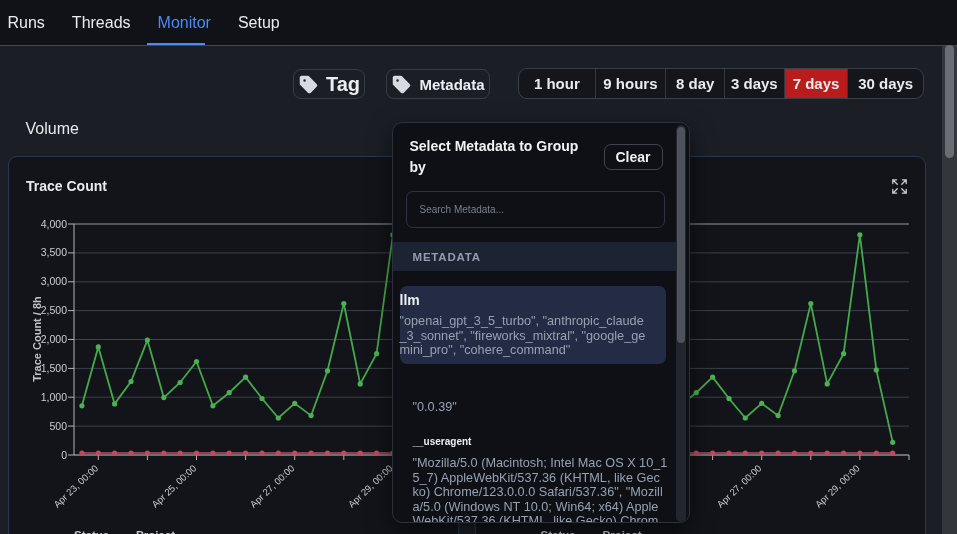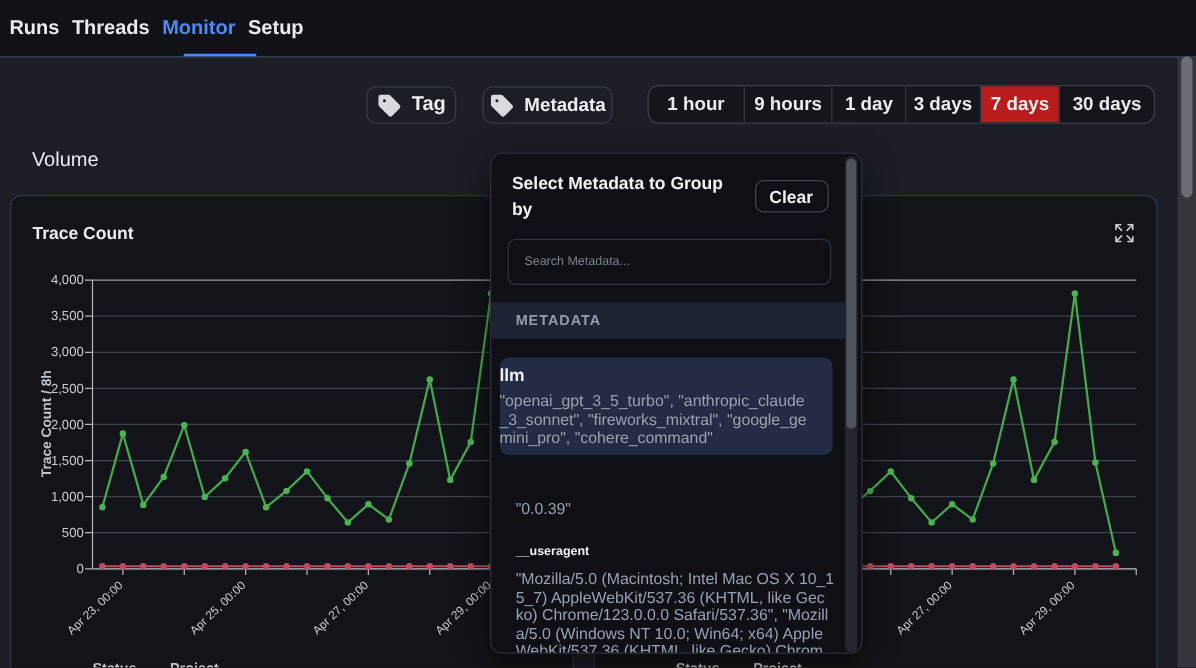--- a/index.html
+++ b/index.html
@@ -1,38 +1,38 @@
 <!DOCTYPE html>
 <html><head><meta charset="utf-8">
 <style>
 *{margin:0;padding:0}
 body{width:957px;height:534px;overflow:hidden;background:#1b1e25;font-family:"Liberation Sans",sans-serif;position:relative}
 </style></head>
 <body>
 
 <div style="position:absolute;left:0;top:0;width:957px;height:46px;background:#101218;border-bottom:1px solid #3a4a63;box-sizing:border-box">
-  <div style="position:absolute;left:7.5px;top:0;height:45px;display:flex;align-items:center;gap:10px;font-size:16px;font-weight:bold;color:#e9ebee">
+  <div style="position:absolute;left:7.5px;top:0;height:45px;display:flex;align-items:center;gap:27px;font-size:16px;font-weight:normal;color:#e9ebee">
     <span>Runs</span>
       <span>Threads</span>
       <span style="color:#4b8bf5">Monitor</span>
       <span>Setup</span>
   </div>
   <div style="position:absolute;left:147px;top:43px;width:58px;height:2px;background:#4b8bf5"></div>
 </div>
 
-<div style="position:absolute;left:293px;top:69px;width:72px;height:30px;border:1px solid #383c46;border-radius:8px;box-sizing:border-box;display:flex;align-items:center;justify-content:center;font-size:16px;font-weight:bold;color:#eceef1"><svg width="21" height="21" viewBox="0 0 24 24" fill="#d7dade" style="margin-right:7px">
+<div style="position:absolute;left:293px;top:69px;width:72px;height:30px;border:1px solid #383c46;border-radius:8px;box-sizing:border-box;display:flex;align-items:center;justify-content:center;font-size:20px;font-weight:bold;color:#eceef1"><svg width="21" height="21" viewBox="0 0 24 24" fill="#d7dade" style="margin-right:7px">
       <path fill-rule="evenodd" clip-rule="evenodd" d="M12.586 2.586A2 2 0 0 0 11.172 2H4a2 2 0 0 0-2 2v7.172a2 2 0 0 0 .586 1.414l8.704 8.704a2.426 2.426 0 0 0 3.42 0l6.58-6.58a2.426 2.426 0 0 0 0-3.42l-8.704-8.704ZM8.9 7.5a1.4 1.4 0 1 1-2.8 0 1.4 1.4 0 0 1 2.8 0Z"></path>
     </svg>Tag</div>
 <div style="position:absolute;left:386px;top:69px;width:104px;height:30px;border:1px solid #383c46;border-radius:8px;box-sizing:border-box;display:flex;align-items:center;justify-content:center;font-size:15px;font-weight:bold;color:#eceef1"><svg width="21" height="21" viewBox="0 0 24 24" fill="#d7dade" style="margin-right:7px">
       <path fill-rule="evenodd" clip-rule="evenodd" d="M12.586 2.586A2 2 0 0 0 11.172 2H4a2 2 0 0 0-2 2v7.172a2 2 0 0 0 .586 1.414l8.704 8.704a2.426 2.426 0 0 0 3.42 0l6.58-6.58a2.426 2.426 0 0 0 0-3.42l-8.704-8.704ZM8.9 7.5a1.4 1.4 0 1 1-2.8 0 1.4 1.4 0 0 1 2.8 0Z"></path>
     </svg>Metadata</div>
 <div style="position:absolute;left:518px;top:68px;width:406px;height:31px;border:1px solid #3a3e48;border-radius:9px;box-sizing:border-box;display:flex;overflow:hidden;background:#14161c">
     <div style="width:76px;display:flex;align-items:center;justify-content:center;font-size:15px;font-weight:bold;color:#e9ebee;box-sizing:border-box">1 hour</div>
     <div style="width:71px;border-left:1px solid #343841;display:flex;align-items:center;justify-content:center;font-size:15px;font-weight:bold;color:#e9ebee;box-sizing:border-box">9 hours</div>
-    <div style="width:59px;border-left:1px solid #343841;display:flex;align-items:center;justify-content:center;font-size:15px;font-weight:bold;color:#e9ebee;box-sizing:border-box">1 day</div>
+    <div style="width:59px;border-left:1px solid #343841;display:flex;align-items:center;justify-content:center;font-size:15px;font-weight:bold;color:#e9ebee;box-sizing:border-box">8 day</div>
     <div style="width:60px;border-left:1px solid #343841;display:flex;align-items:center;justify-content:center;font-size:15px;font-weight:bold;color:#e9ebee;box-sizing:border-box">3 days</div>
     <div style="width:64px;background:#b91c1c;border-left:1px solid #343841;display:flex;align-items:center;justify-content:center;font-size:15px;font-weight:bold;color:#e9ebee;box-sizing:border-box">7 days</div>
     <div style="width:76px;border-left:1px solid #343841;display:flex;align-items:center;justify-content:center;font-size:15px;font-weight:bold;color:#e9ebee;box-sizing:border-box">30 days</div>
   </div>
 
 <div style="position:absolute;left:25.5px;top:120px;font-size:16px;font-weight:normal;color:#e8eaed">Volume</div>
 <div style="position:absolute;left:8px;top:156px;width:451px;height:420px;background:#121419;border:1px solid #2b3750;border-radius:9px;box-sizing:border-box">
 <div style="position:absolute;left:17px;top:21px;font-size:14px;font-weight:bold;color:#e9ebee">Trace Count</div>
 <div style="position:absolute;right:16px;top:20px"><svg width="19" height="19" viewBox="0 0 24 24" fill="none" stroke="#c9cdd3" stroke-width="1.6" stroke-linecap="round" stroke-linejoin="round">
         <path d="M3.5 8.3V3.5h4.8M3.5 3.5L9.2 9.2M20.5 8.3V3.5h-4.8M20.5 3.5L14.8 9.2M3.5 15.7v4.8h4.8M3.5 20.5l5.7-5.7M20.5 15.7v4.8h-4.8M20.5 20.5l-5.7-5.7"></path>

